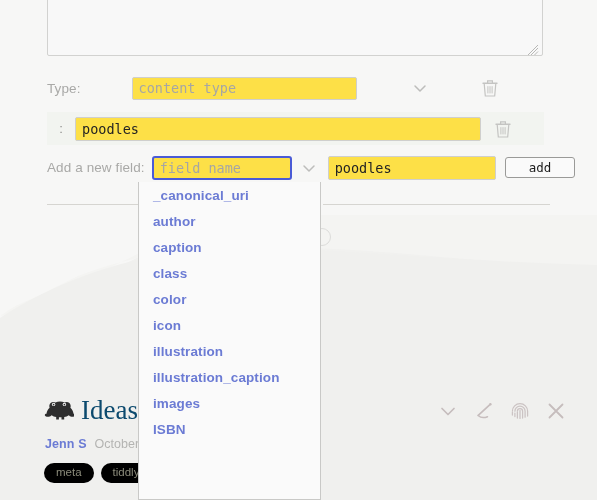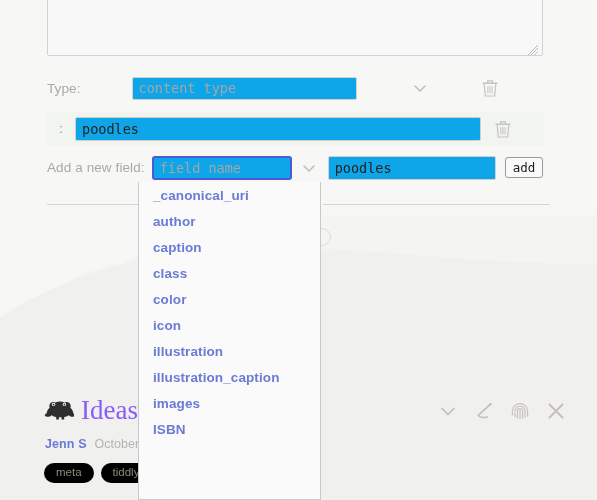--- a/index.html
+++ b/index.html
@@ -86,21 +86,21 @@
   .colon-label {
     color: #8f8f8d;
     font-size: 13px;
     width: 28px;
     text-align: center;
     flex: 0 0 28px;
   }
 
   .txt-input {
     box-sizing: border-box;
-    background: #0ea5e9;
+    background: #fde047;
     border: 1px solid #cfcfcd;
     border-radius: 2px;
     font-family: "DejaVu Sans Mono", monospace;
     font-size: 13.5px;
     color: #232323;
     padding: 3px 6px;
     outline: none;
     height: 23px;
   }
   .txt-input::placeholder { color: #a6a6a4; }
@@ -131,21 +131,21 @@
   .chev-add   { width: 22px; height: 22px; margin-left: 6px; }
 
   .add-button {
     margin-left: 9px;
     background: #fafafa;
     border: 1px solid #9a9a98;
     border-radius: 3px;
     font-family: "DejaVu Sans Mono", monospace;
     font-size: 12.5px;
     color: #1d1d1d;
-    padding: 2px 7px;
+    padding: 2px 23px;
     height: 21px;
     line-height: 15px;
     cursor: pointer;
   }
 
   .hr-divider {
     position: absolute;
     top: 204px;
     height: 1px;
     background: #d6d5d1;
@@ -179,21 +179,21 @@
     left: 44px;
     top: 396px;
     display: flex;
     align-items: center;
     z-index: 1;
   }
   .frog-icon { width: 30px; height: 26px; margin-right: 7px; }
   .card-title {
     font-family: "Liberation Serif", serif;
     font-size: 27px;
-    color: #8b5cf6;
+    color: #0c4a6e;
     line-height: 28px;
   }
   .card-meta-row {
     position: absolute;
     left: 45px;
     top: 437px;
     display: flex;
     align-items: baseline;
     z-index: 1;
   }

